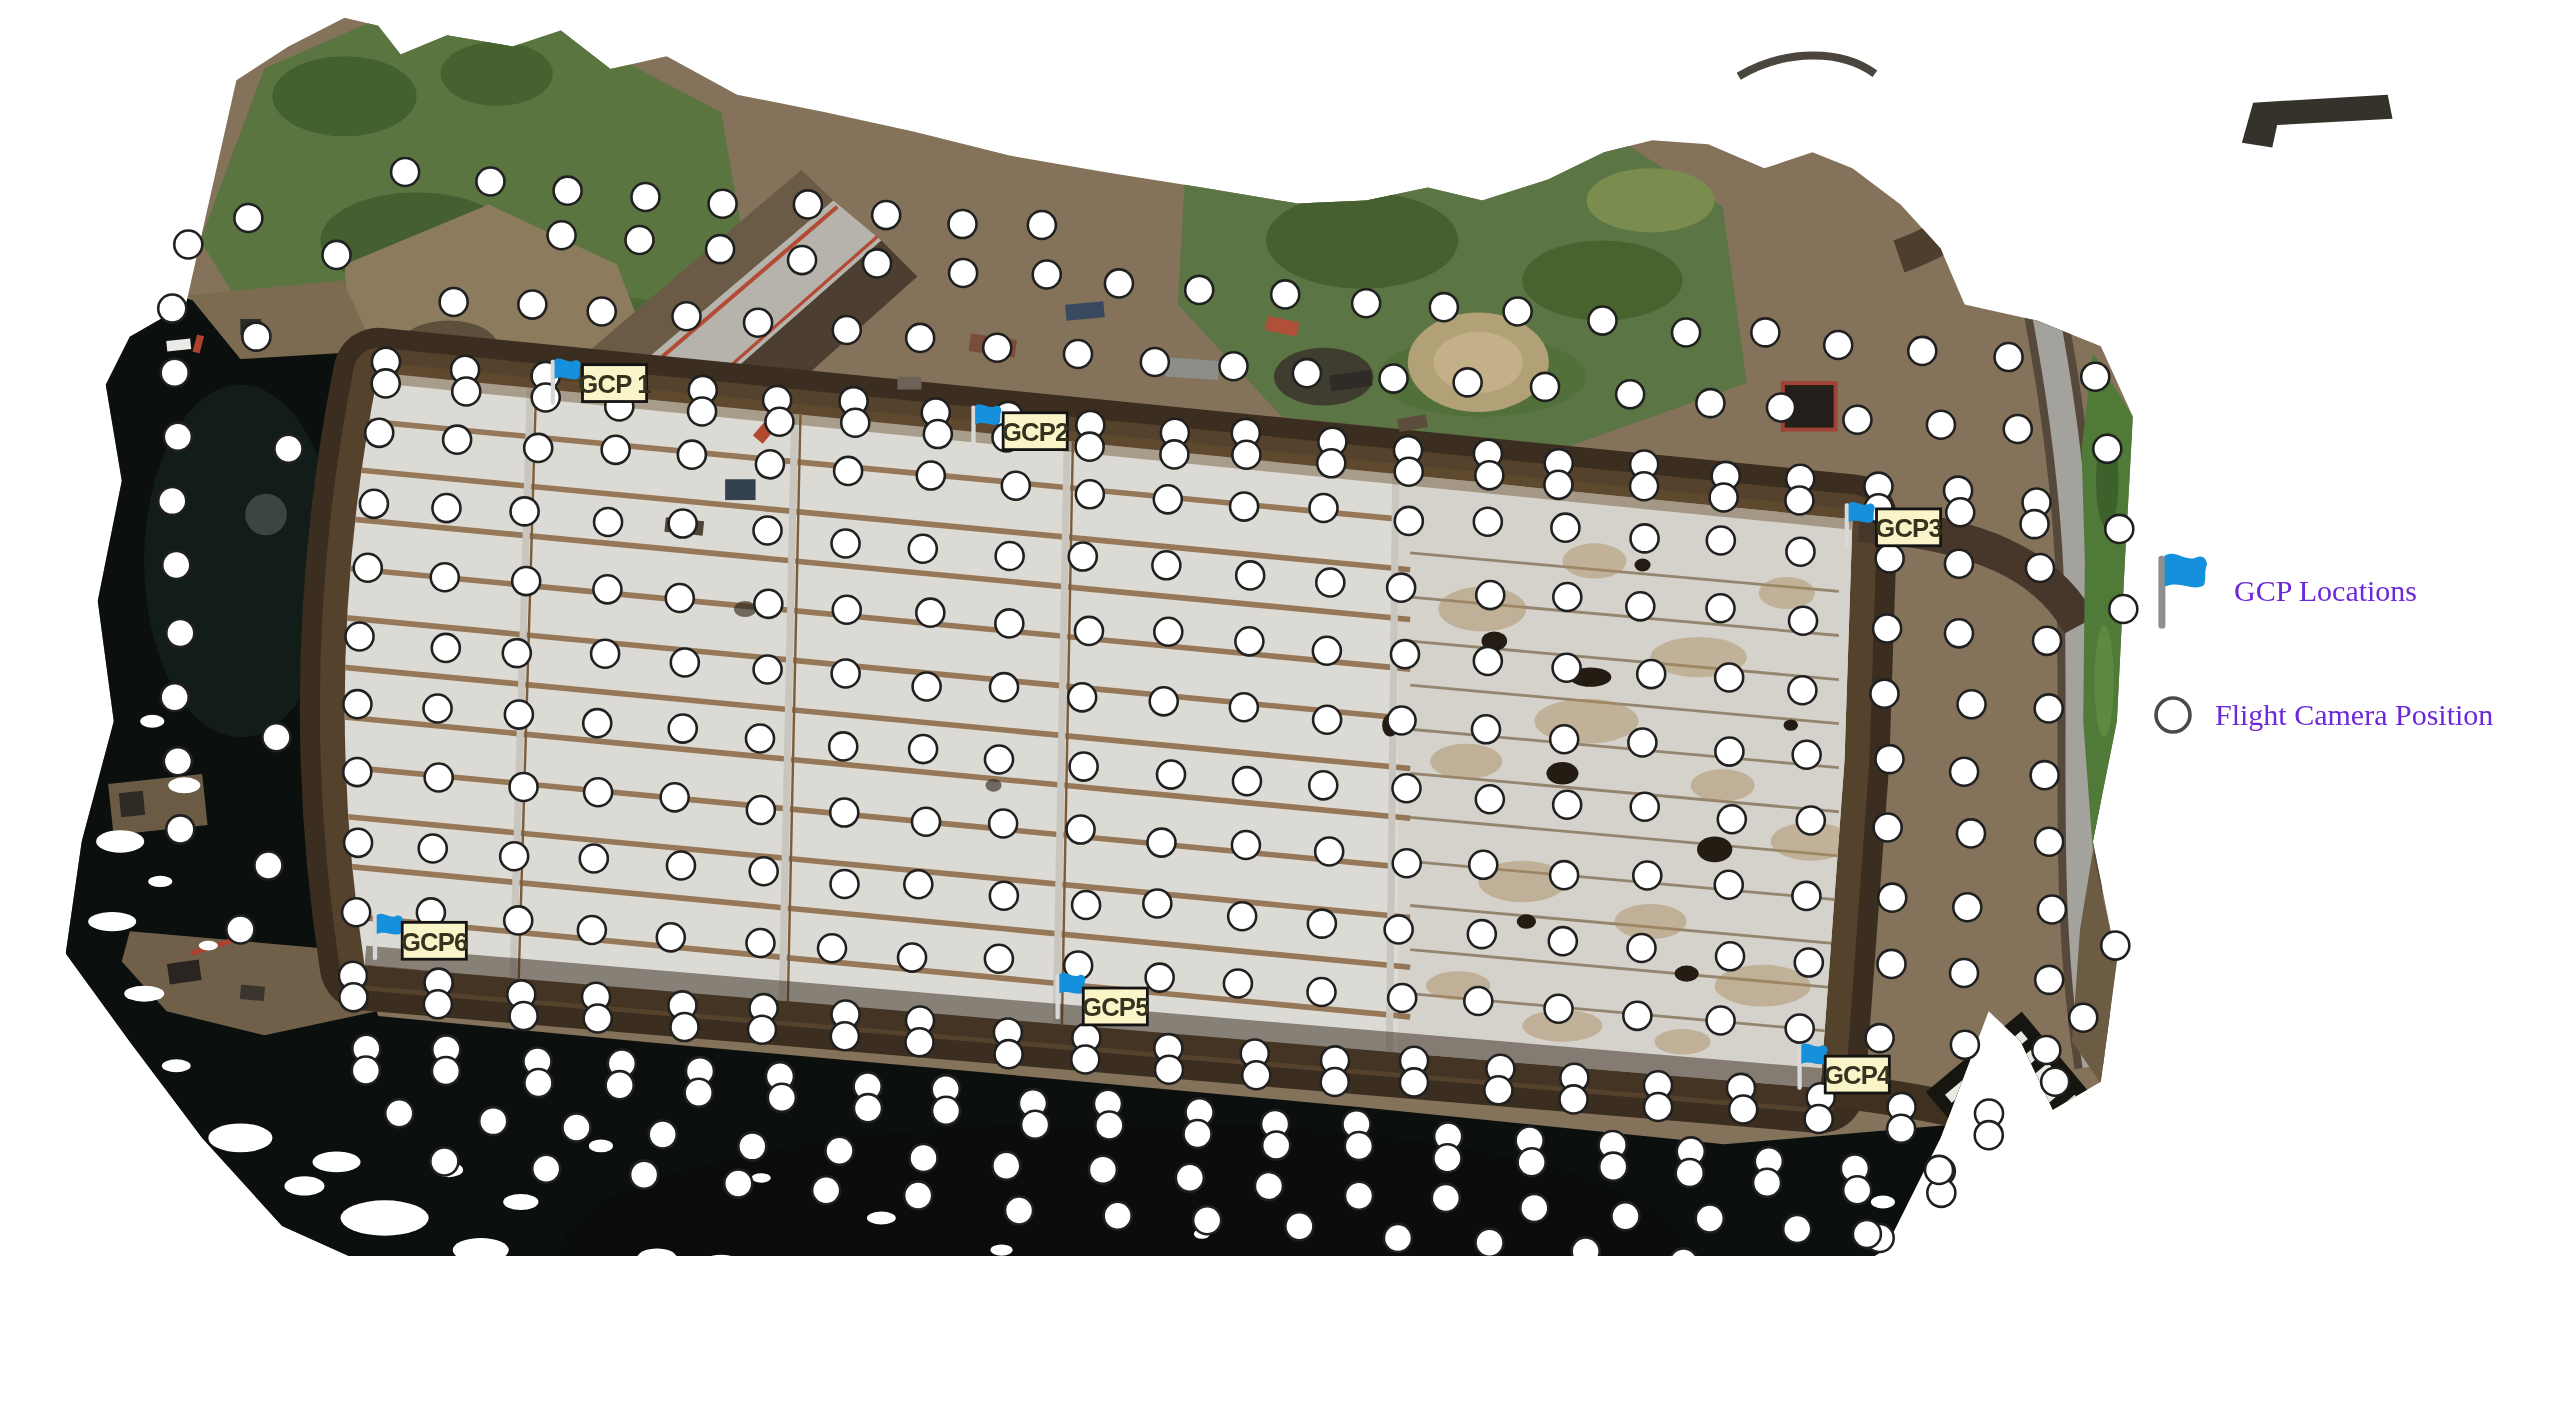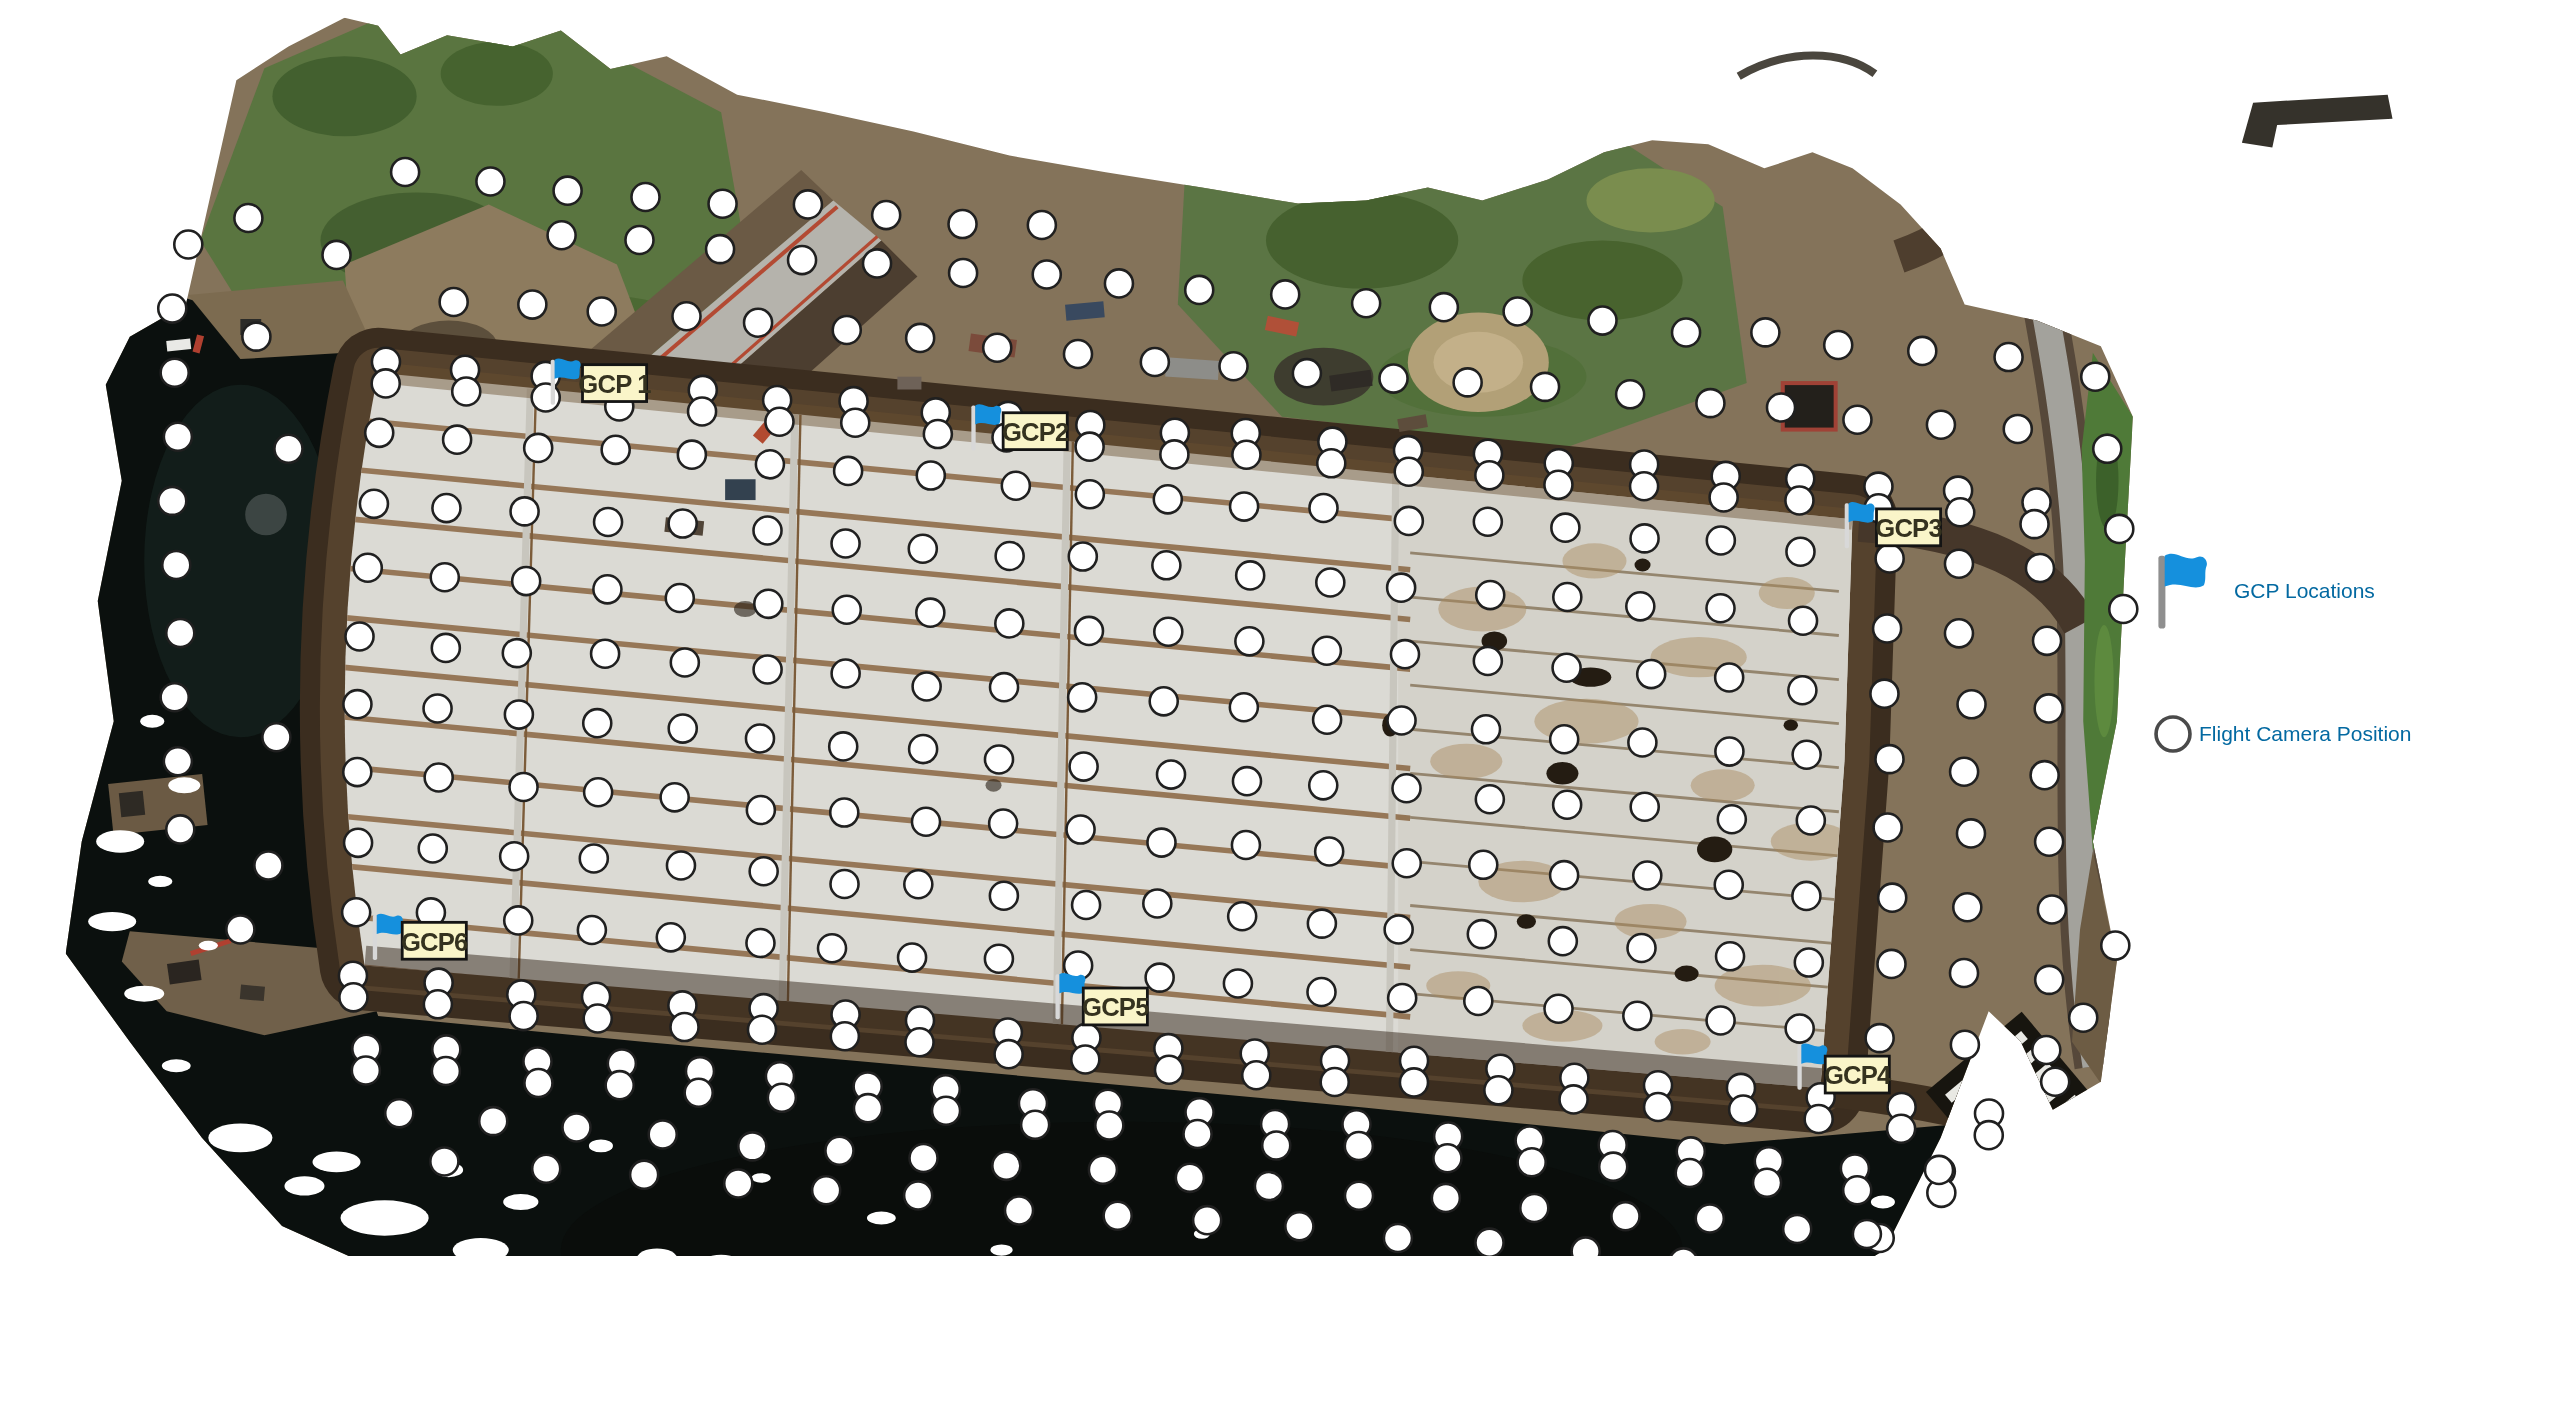--- a/index.html
+++ b/index.html
@@ -1,22 +1,22 @@
 <!DOCTYPE html>
 <html style="font-size:13px"><head>
 <meta charset="utf-8">
 <style>
   html,body{margin:0;padding:0;background:#ffffff;}
   #stage{position:relative;width:2576px;height:1256px;background:#ffffff;overflow:hidden;
          font-family:"Liberation Sans",sans-serif;}
   #map{position:absolute;left:0;top:0;}
   .legend-row{position:absolute;display:flex;align-items:center;}
   .legend-gcp{left:2149px;top:551px;gap:16px;}
-  .legend-camera{left:2152px;top:713px;gap:5px;text-align:right;}
-  .legend-label{font-size:21px;color:#0369a1;white-space:nowrap;}
+  .legend-camera{left:2152px;top:694px;gap:21px;text-align:right;}
+  .legend-label{font-size:30px;color:#6d28d9;white-space:nowrap;font-family:Liberation Serif, serif;}
 </style>
 </head>
 <body>
 
 <div id="stage">
 
 <svg id="map" width="2576" height="1408" viewBox="0 0 3215 1757">
   <defs>
     <clipPath id="mosaicClip">
       <path d="M295,100 L360,58 L430,22 L472,32 L500,68 L558,44 L640,58 L700,38 L762,86 L832,70 L920,118 L1030,140 L1140,164 L1260,194 L1380,215 L1500,234 L1620,254 L1705,250 L1782,234 L1850,250 L1932,224 L2002,190 L2062,175 L2132,180 L2202,210 L2262,190 L2312,210 L2372,255 L2422,310 L2452,380 L2542,400 L2622,432 L2662,520 L2652,700 L2642,900 L2612,1050 L2642,1200 L2622,1350 L2562,1385 L2522,1300 L2482,1262 L2422,1420 L2352,1560 L2202,1650 L2002,1700 L1702,1722 L1402,1726 L1102,1702 L802,1690 L552,1620 L352,1530 L252,1420 L162,1300 L82,1190 L102,1050 L142,900 L122,750 L152,600 L132,480 L162,420 L232,380 Z"></path>

